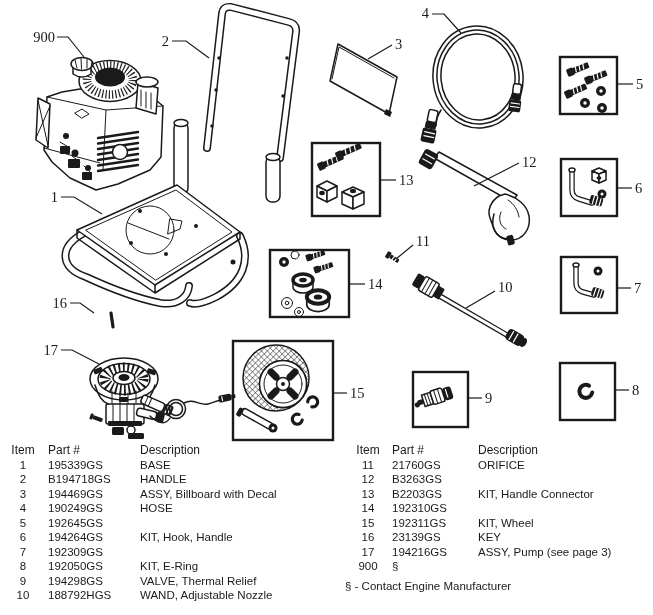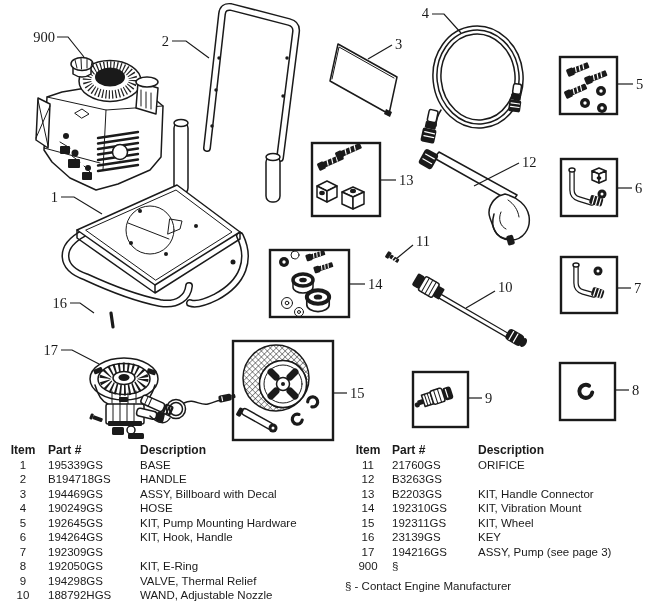--- a/index.html
+++ b/index.html
@@ -17,21 +17,21 @@
   .tube-o2{stroke:#1a1a1a;stroke-width:5.5;fill:none;stroke-linecap:round;stroke-linejoin:round;}
   .tube-i2{stroke:#fff;stroke-width:3;fill:none;stroke-linecap:round;stroke-linejoin:round;}
   .lead{stroke:#1a1a1a;stroke-width:1.2;fill:none;}
   .wrib{stroke:#fff;stroke-width:1.2;fill:none;stroke-linecap:round;}
   text.callout{font-family:"Liberation Serif",serif;font-size:14.5px;fill:#1a1a1a;}
   
   .ptable{position:absolute;font-size:11.5px;line-height:14.5px;white-space:nowrap;}
   #table-left{left:6px;top:443px;width:330px;}
   #table-right{left:350px;top:443px;width:300px;}
   .prow{display:flex;}
-  .phead{font-weight:bold;font-size:12px;justify-content:space-between;}
+  .phead{font-weight:normal;font-size:12px;justify-content:space-between;}
   .c-item{width:34px;text-align:center;flex:none;}
   .c-part{width:92px;margin-left:8px;flex:none;}
   .c-desc{flex:1;}
   #table-right .c-item{width:36px;}
   #table-right .c-part{width:86px;margin-left:6px;}
   #footnote{position:absolute;left:345px;top:580px;font-size:11.5px;}
 </style>
 </head>
 <body>
 
@@ -473,21 +473,20 @@
       <span class="c-desc">ASSY, Billboard with Decal</span>
     </div>
   <div class="prow">
       <span class="c-item">4</span>
       <span class="c-part">190249GS</span>
       <span class="c-desc">HOSE</span>
     </div>
   <div class="prow">
       <span class="c-item">5</span>
       <span class="c-part">192645GS</span>
-      <span class="c-desc">KIT, Pump Mounting Hardware</span>
     </div>
   <div class="prow">
       <span class="c-item">6</span>
       <span class="c-part">194264GS</span>
       <span class="c-desc">KIT, Hook, Handle</span>
     </div>
   <div class="prow">
       <span class="c-item">7</span>
       <span class="c-part">192309GS</span>
     </div>
@@ -524,21 +523,20 @@
       <span class="c-part">B3263GS</span>
     </div>
   <div class="prow">
       <span class="c-item">13</span>
       <span class="c-part">B2203GS</span>
       <span class="c-desc">KIT, Handle Connector</span>
     </div>
   <div class="prow">
       <span class="c-item">14</span>
       <span class="c-part">192310GS</span>
-      <span class="c-desc">KIT, Vibration Mount</span>
     </div>
   <div class="prow">
       <span class="c-item">15</span>
       <span class="c-part">192311GS</span>
       <span class="c-desc">KIT, Wheel</span>
     </div>
   <div class="prow">
       <span class="c-item">16</span>
       <span class="c-part">23139GS</span>
       <span class="c-desc">KEY</span>

